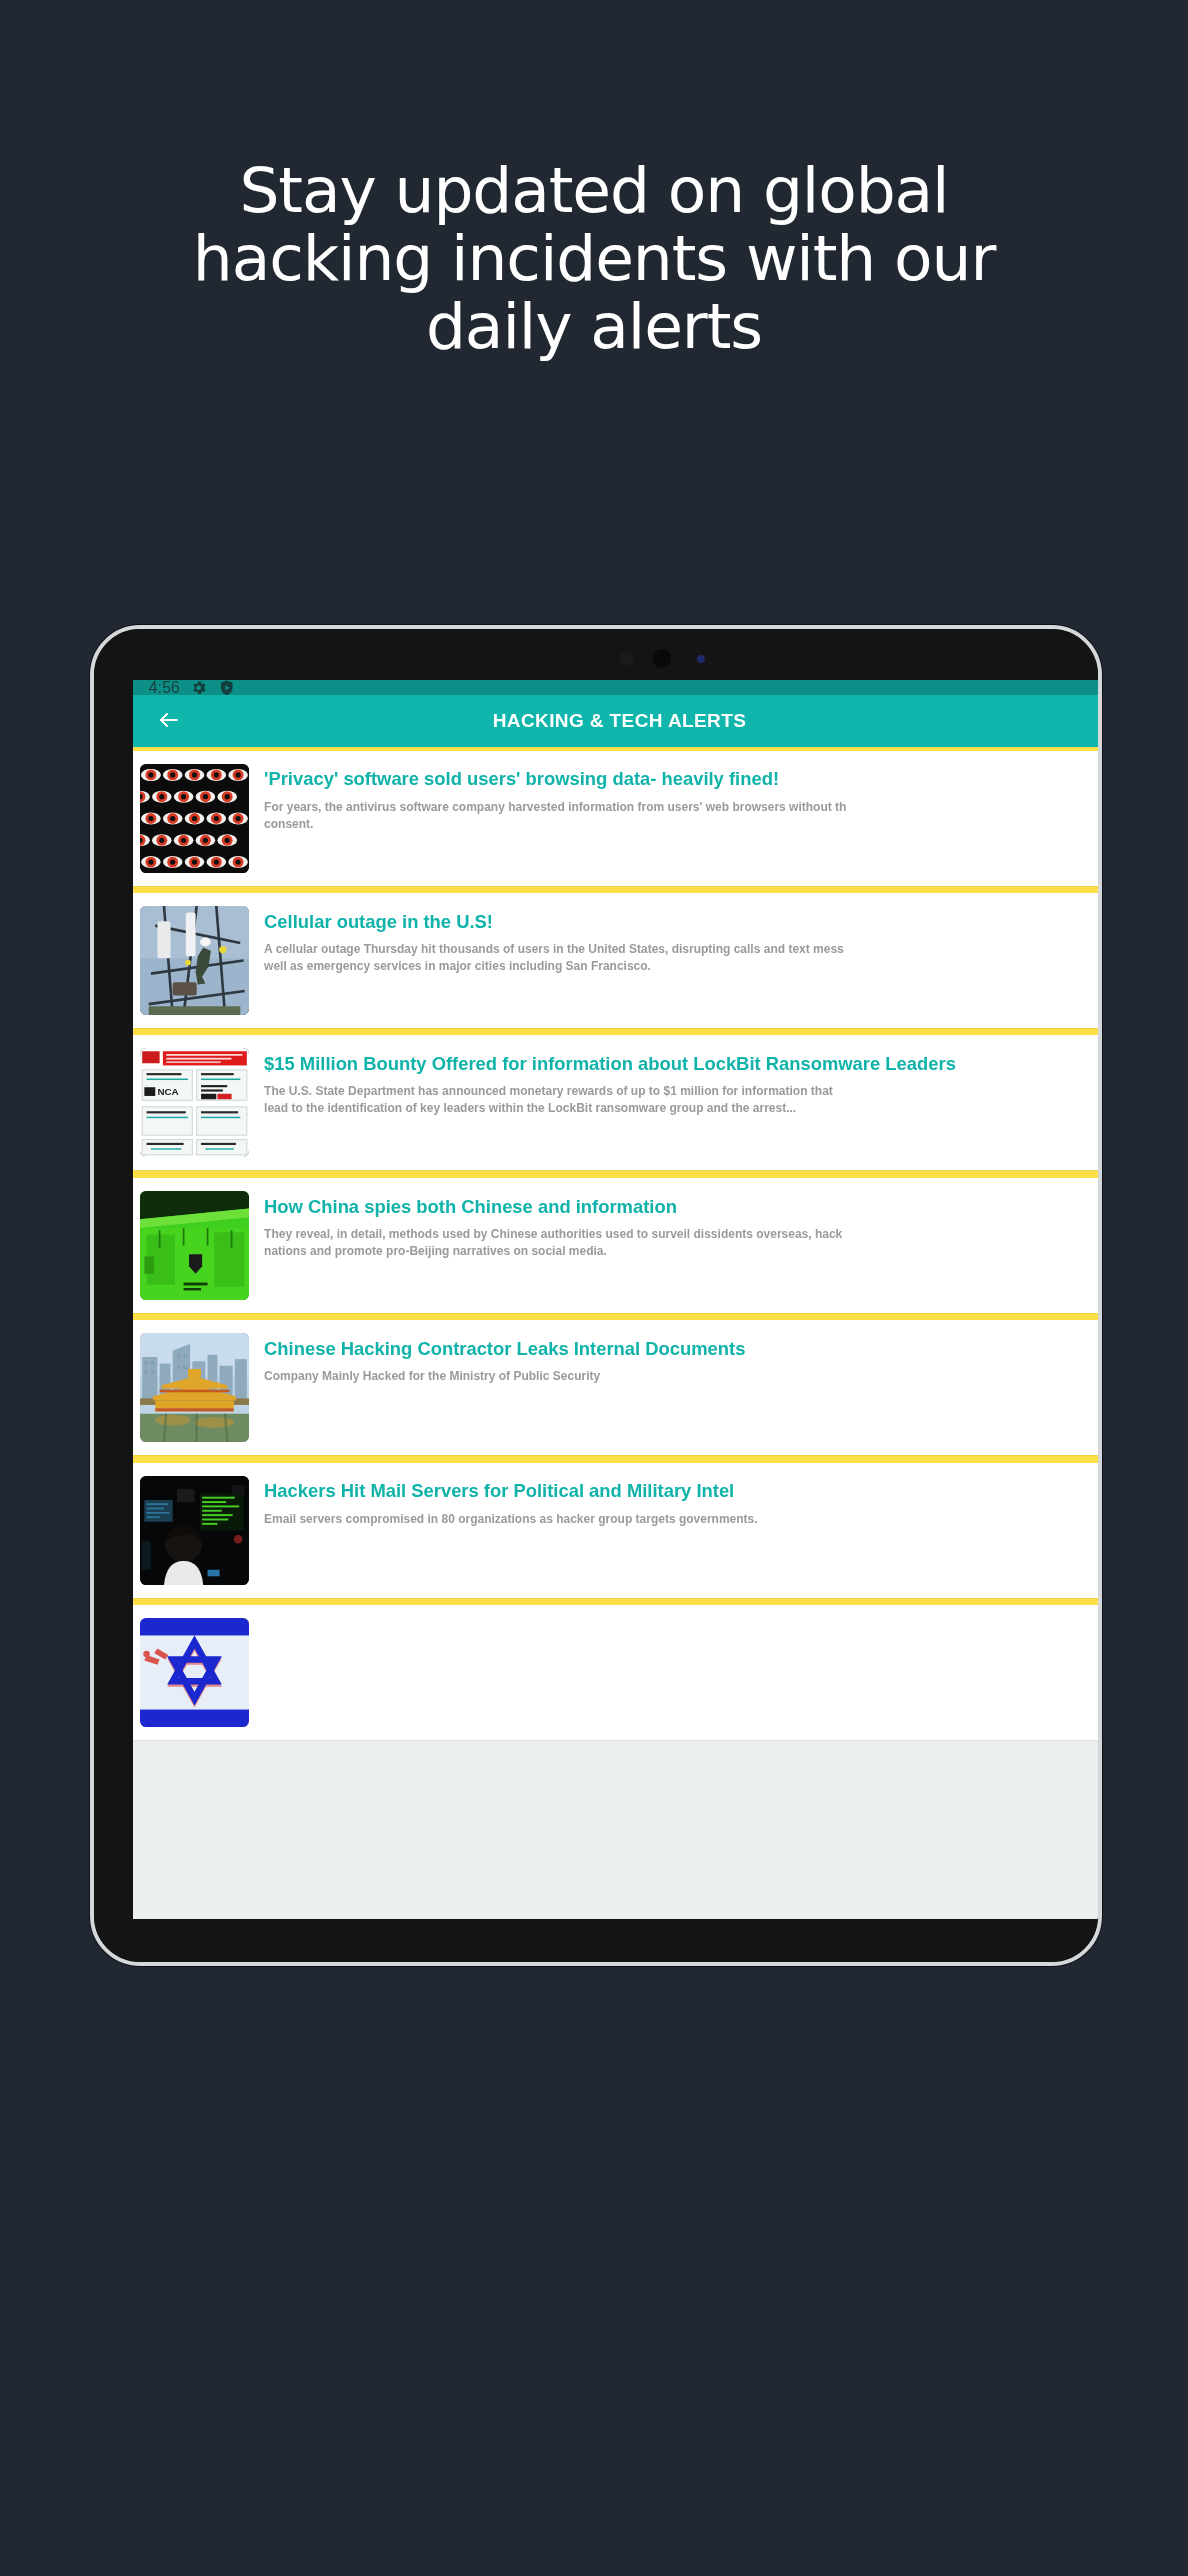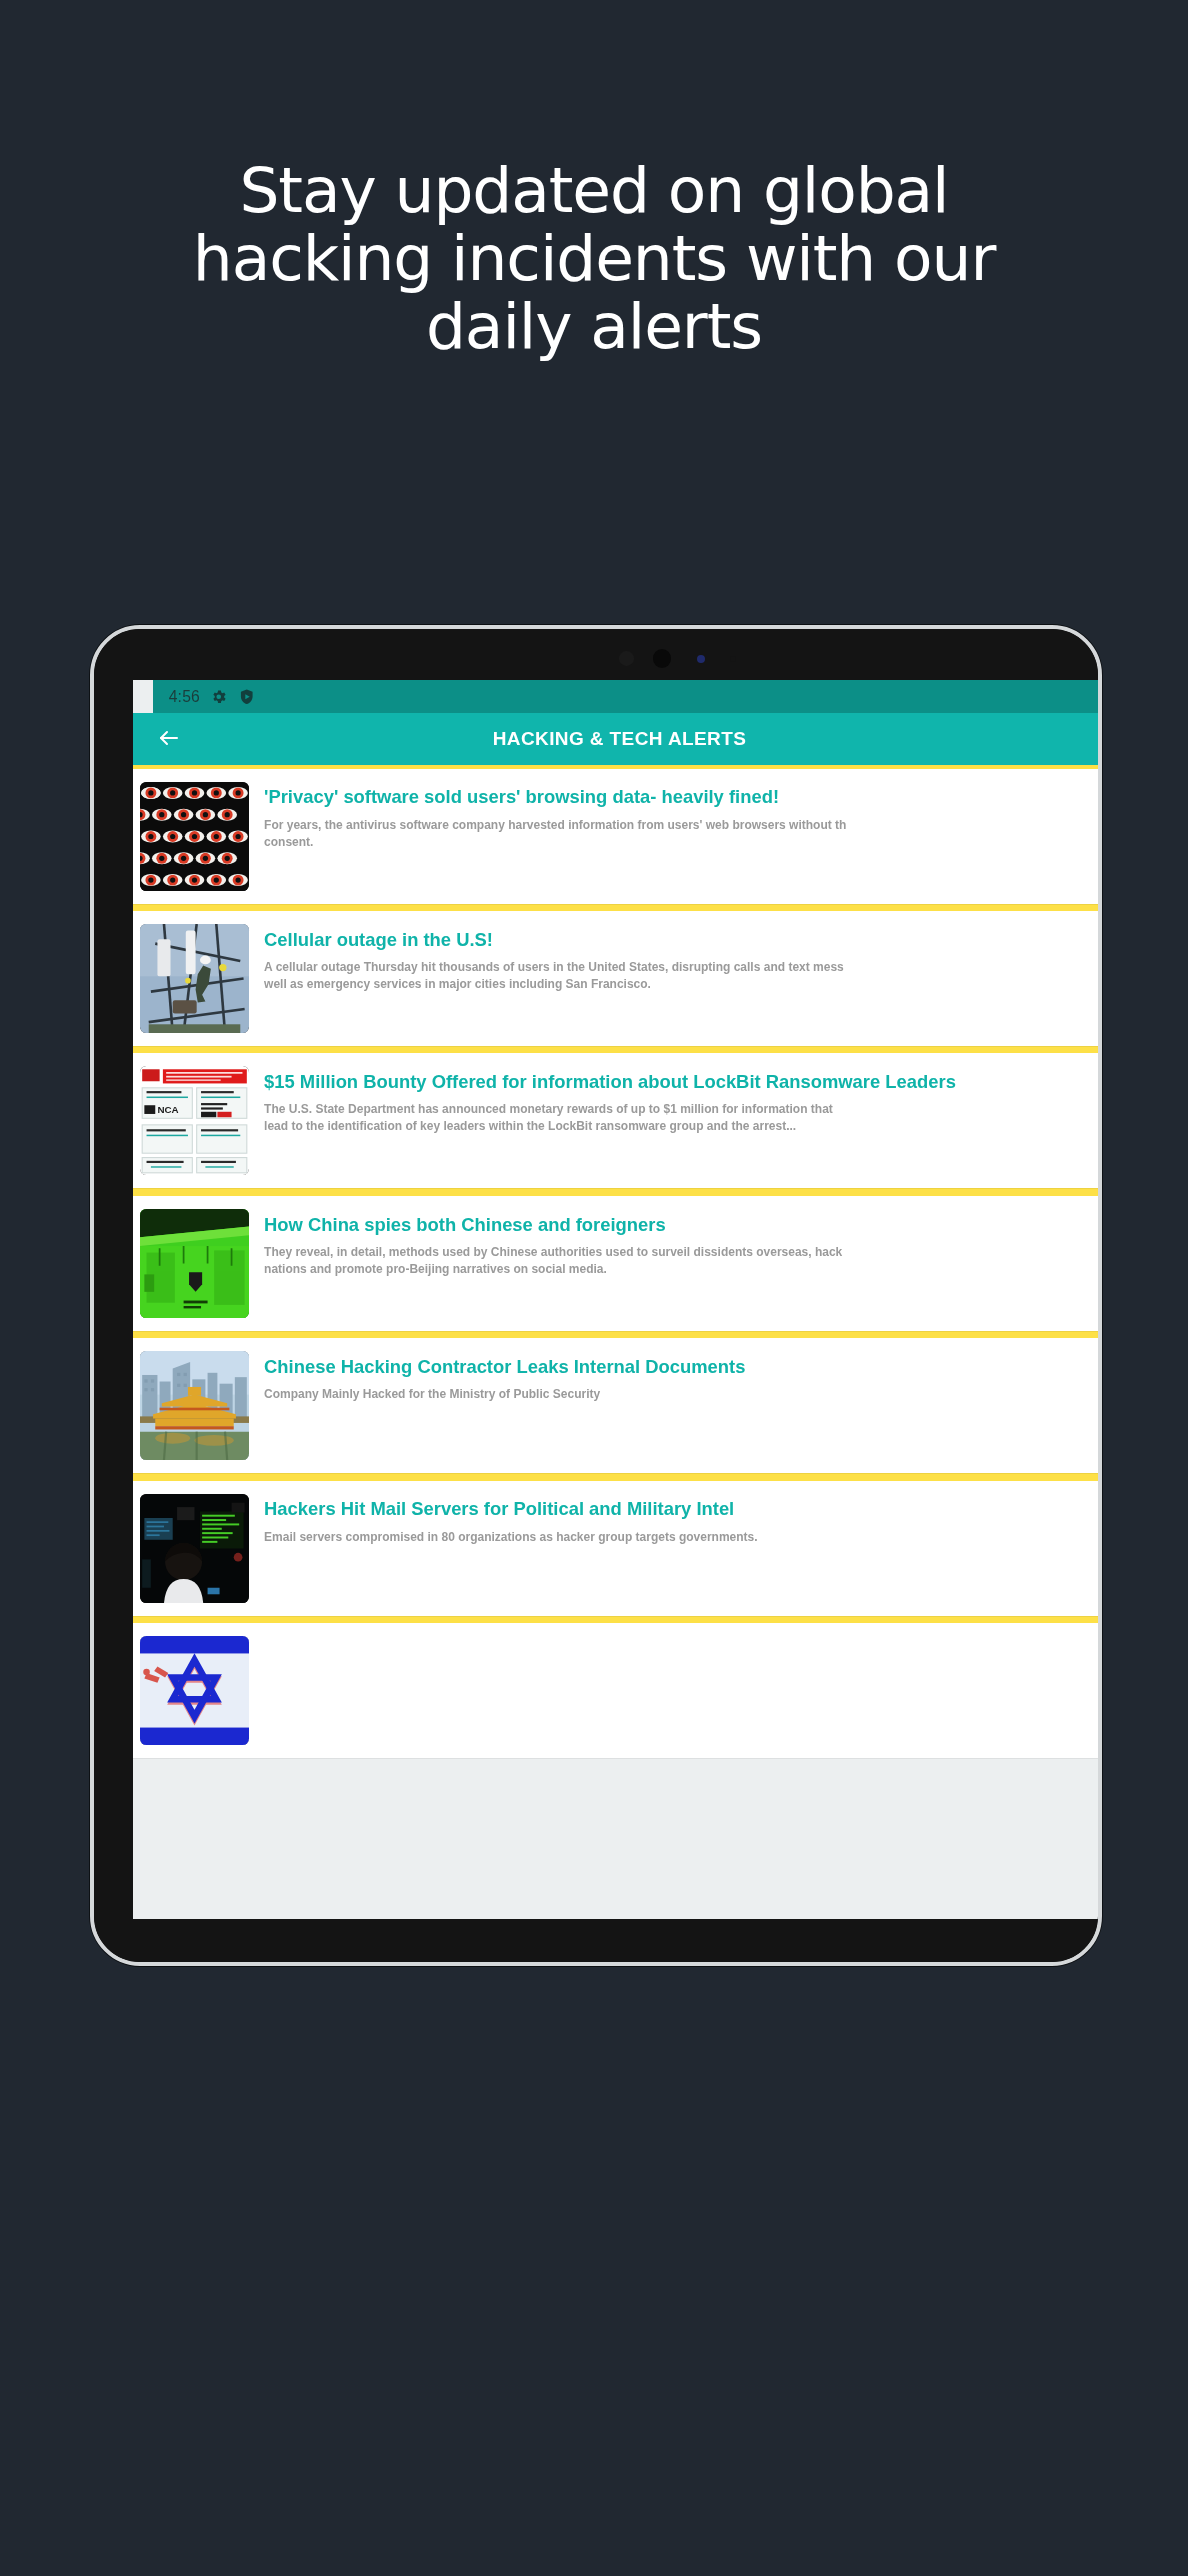--- a/index.html
+++ b/index.html
@@ -80,28 +80,27 @@
     left: 39px;
     top: 51px;
     width: 973px;      
     height: 1239px;
     background: #eceff0;
     overflow: hidden;
   }
 
   
   .statusbar {
-    height: 33px;
+    height: 15px;
     background: #0c8f87;
     display: flex;
     align-items: center;
     padding-left: 15.7px;
     gap: 10px;
     color: #0b4b48;
-    margin-left: 20px;
   }
   .status-time {
     font-size: 15.7px;
     font-weight: 400;
     color: #1b3d3b;
     letter-spacing: 0.2px;
   }
   .status-icon { width: 17.5px; height: 17.5px; display:block; }
 
   
@@ -375,21 +374,21 @@
               </g>
               <g fill="#1a1a1a">
                 <path d="M45 58 h12 v11 l-6 7 -6-7z"></path>
               </g>
               <rect x="40" y="84" width="22" height="2.6" fill="#123d06"></rect>
               <rect x="40" y="89" width="16" height="2.2" fill="#123d06"></rect>
               <rect x="4" y="60" width="9" height="16" fill="#2c9c10"></rect>
             </svg>
           </div>
           <div class="card-text">
-            <div class="card-title">How China spies both Chinese and foreigners</div>
+            <div class="card-title">How China spies both Chinese and information</div>
             <div class="card-desc">
               <span class="dl">They reveal, in detail, methods used by Chinese authorities used to surveil dissidents overseas, hack</span>
               <span class="dl">nations and promote pro-Beijing narratives on social media.</span>
             </div>
           </div>
         </div>
 
         <div class="news-card">
           <div class="thumb">
             <svg viewBox="0 0 100 100" preserveAspectRatio="xMidYMid slice">

